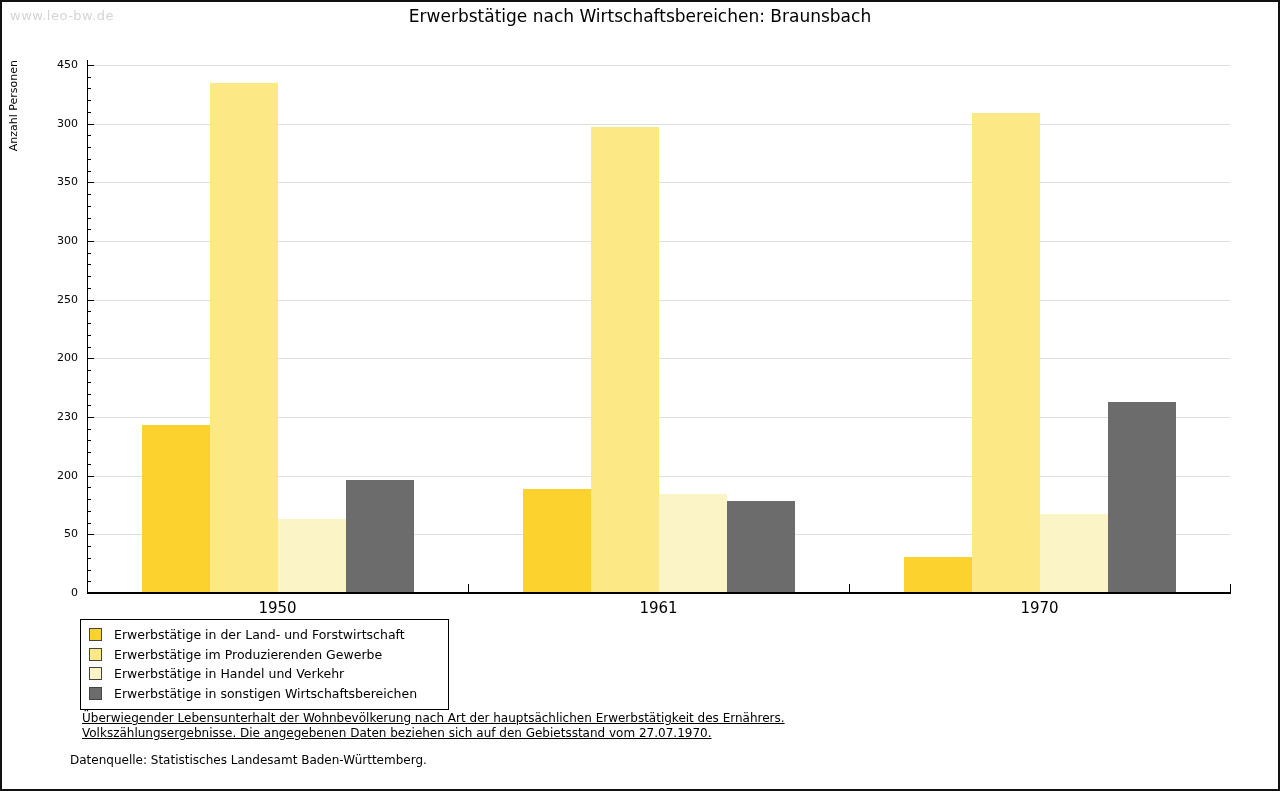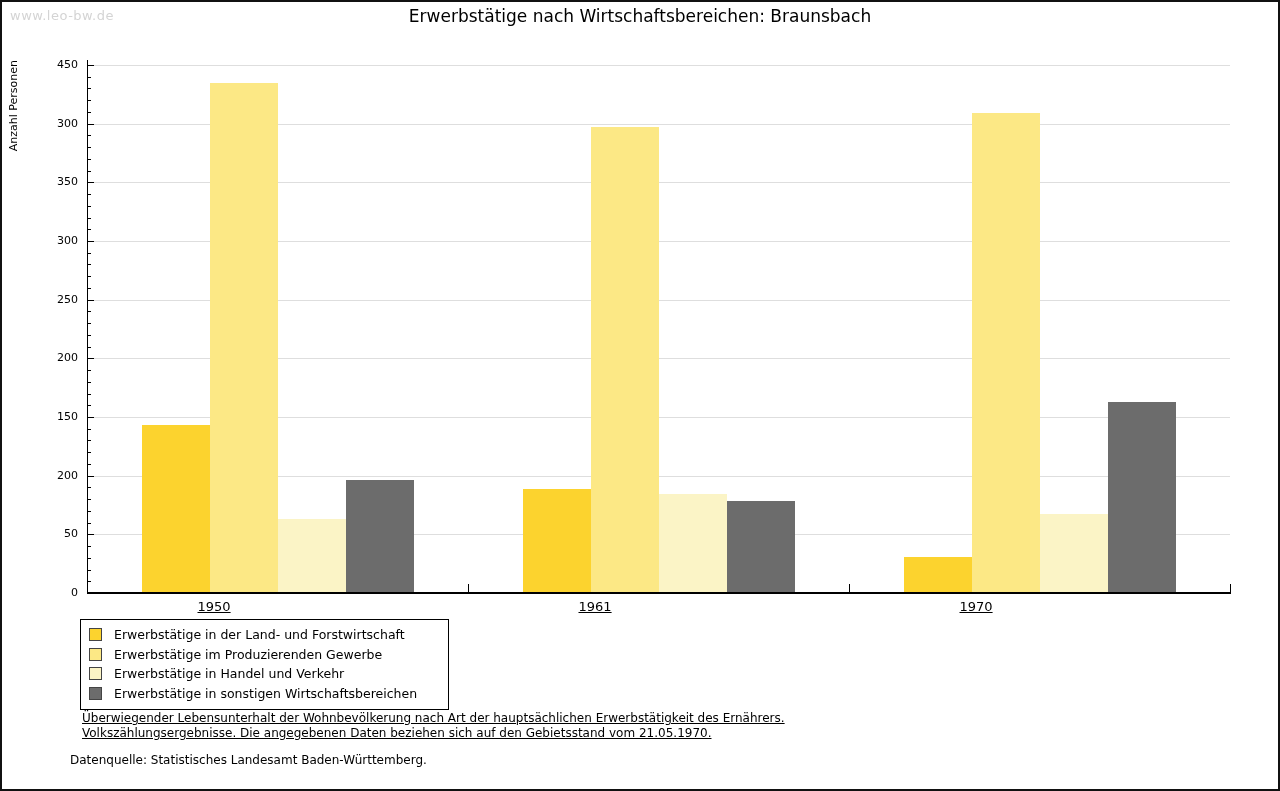--- a/index.html
+++ b/index.html
@@ -27,21 +27,21 @@
   .gridline{position:absolute;height:1px;background:#dedede;z-index:1;}
   .yaxis{position:absolute;width:1px;background:#000;z-index:4;}
   .xaxis{position:absolute;height:2px;background:#000;z-index:4;}
   .ytick{position:absolute;height:1px;background:#000;z-index:4;}
   .xtick{position:absolute;width:1px;background:#000;z-index:4;}
   .yticklabel{
     position:absolute;left:0;width:76px;text-align:right;
     font-size:11px;line-height:14px;z-index:4;
   }
   .catlabel{
-    position:absolute;width:160px;text-align:left;font-size:13px;z-index:4;text-decoration:underline;
+    position:absolute;width:160px;text-align:center;font-size:15px;z-index:4;
   }
   .bar{position:absolute;z-index:2;}
   .legend{
     position:absolute;left:78px;top:617px;width:369px;
     border:1px solid #000;background:#fff;box-sizing:border-box;
     padding:5px 8px 6px 8px;z-index:5;
   }
   .legend-item{display:flex;align-items:center;height:19.5px;}
   .legend-swatch{
     width:13px;height:13px;border:1px solid #444;box-sizing:border-box;
@@ -78,21 +78,21 @@
       <div class="ytick" style="left: 85px; top: 485.4px; width: 4px;"></div>
       <div class="gridline" style="left: 86px; top: 473.667px; width: 1142px;"></div>
       <div class="ytick" style="left: 85px; top: 473.667px; width: 7px;"></div>
       <div class="yticklabel" style="top: 466.667px;">200</div>
       <div class="ytick" style="left: 85px; top: 461.933px; width: 4px;"></div>
       <div class="ytick" style="left: 85px; top: 450.2px; width: 4px;"></div>
       <div class="ytick" style="left: 85px; top: 438.467px; width: 4px;"></div>
       <div class="ytick" style="left: 85px; top: 426.733px; width: 4px;"></div>
       <div class="gridline" style="left: 86px; top: 415px; width: 1142px;"></div>
       <div class="ytick" style="left: 85px; top: 415px; width: 7px;"></div>
-      <div class="yticklabel" style="top: 408px;">150</div>
+      <div class="yticklabel" style="top: 408px;">230</div>
       <div class="ytick" style="left: 85px; top: 403.267px; width: 4px;"></div>
       <div class="ytick" style="left: 85px; top: 391.533px; width: 4px;"></div>
       <div class="ytick" style="left: 85px; top: 379.8px; width: 4px;"></div>
       <div class="ytick" style="left: 85px; top: 368.067px; width: 4px;"></div>
       <div class="gridline" style="left: 86px; top: 356.333px; width: 1142px;"></div>
       <div class="ytick" style="left: 85px; top: 356.333px; width: 7px;"></div>
       <div class="yticklabel" style="top: 349.333px;">200</div>
       <div class="ytick" style="left: 85px; top: 344.6px; width: 4px;"></div>
       <div class="ytick" style="left: 85px; top: 332.867px; width: 4px;"></div>
       <div class="ytick" style="left: 85px; top: 321.133px; width: 4px;"></div>
@@ -162,16 +162,16 @@
         <span class="legend-swatch" style="background: rgb(251, 244, 198);"></span>
         <span class="legend-label">Erwerbstätige in Handel und Verkehr</span>
       </div>
       <div class="legend-item">
         <span class="legend-swatch" style="background: rgb(108, 108, 108);"></span>
         <span class="legend-label">Erwerbstätige in sonstigen Wirtschaftsbereichen</span>
       </div>
     </div>
   <div class="notes">
     <div>Überwiegender Lebensunterhalt der Wohnbevölkerung nach Art der hauptsächlichen Erwerbstätigkeit des Ernährers.</div>
-    <div>Volkszählungsergebnisse. Die angegebenen Daten beziehen sich auf den Gebietsstand vom 21.05.1970.</div>
+    <div>Volkszählungsergebnisse. Die angegebenen Daten beziehen sich auf den Gebietsstand vom 27.07.1970.</div>
   </div>
   <div class="source">Datenquelle: Statistisches Landesamt Baden-Württemberg.</div>
 </div>
 
 </body></html>

